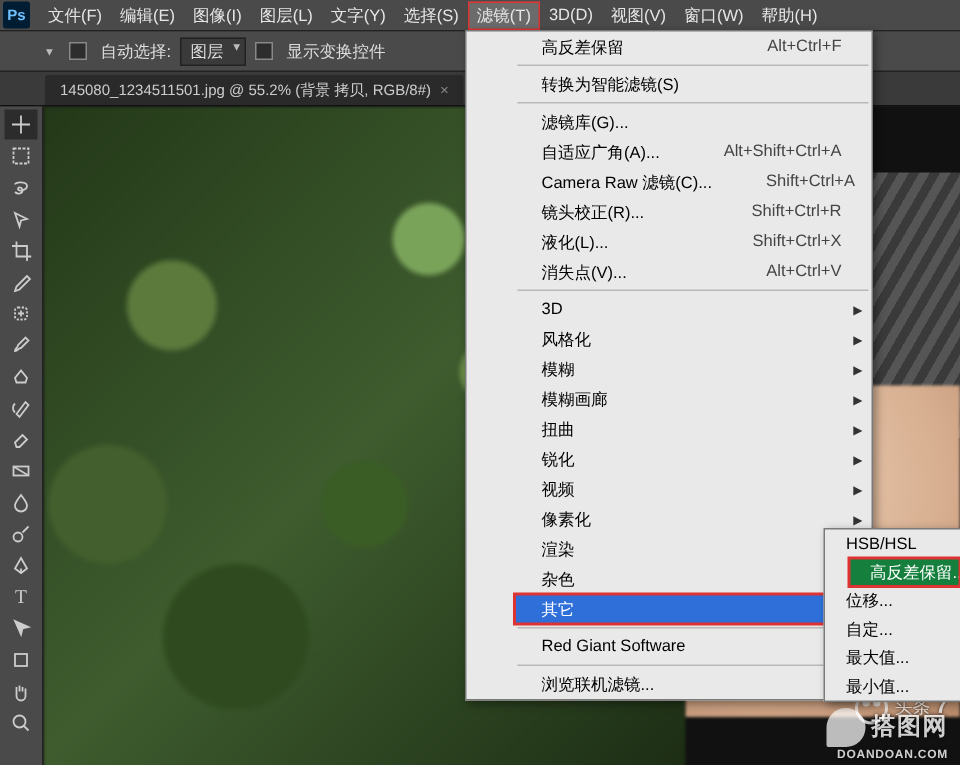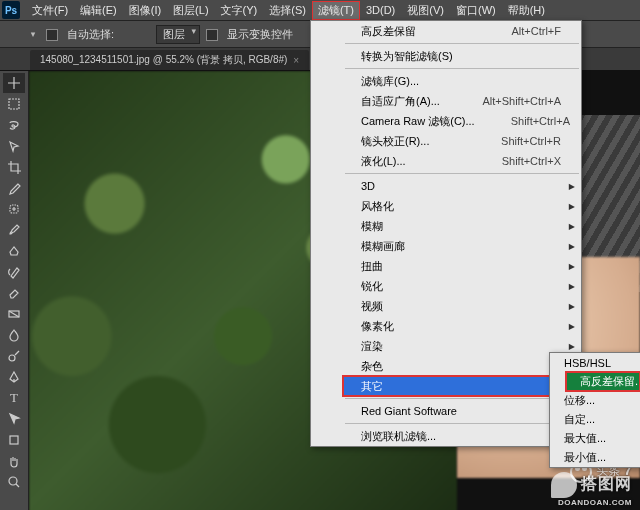--- a/index.html
+++ b/index.html
@@ -64,21 +64,20 @@
     display: inline-block;
     margin-right: 3px;
     vertical-align: middle;
   }
   .dropdown {
     background: #3a3a3a;
     border: 1px solid #222;
     padding: 1px 14px 1px 6px;
     position: relative;
     font-size: 11px;
-    margin-left: 36px;
   }
   .dropdown:after {
     content: "▾";
     position: absolute;
     right: 3px; top: 0;
     font-size: 9px;
     color: #bbb;
   }
   
   .tabbar {
@@ -446,20 +445,25 @@
   <div class="row">
     <span class="lbl">镜头校正(R)...</span>
       <span class="spacer"></span>
       <span class="shortcut">Shift+Ctrl+R</span>
     </div>
   <div class="row">
     <span class="lbl">液化(L)...</span>
       <span class="spacer"></span>
       <span class="shortcut">Shift+Ctrl+X</span>
     </div>
+  <div class="row">
+    <span class="lbl">消失点(V)...</span>
+      <span class="spacer"></span>
+      <span class="shortcut">Alt+Ctrl+V</span>
+    </div>
 
   <div class="sep"></div>
 
   <div class="row sub">
       <span class="lbl">3D</span>
     </div>
   <div class="row sub">
       <span class="lbl">风格化</span>
     </div>
   <div class="row sub">

